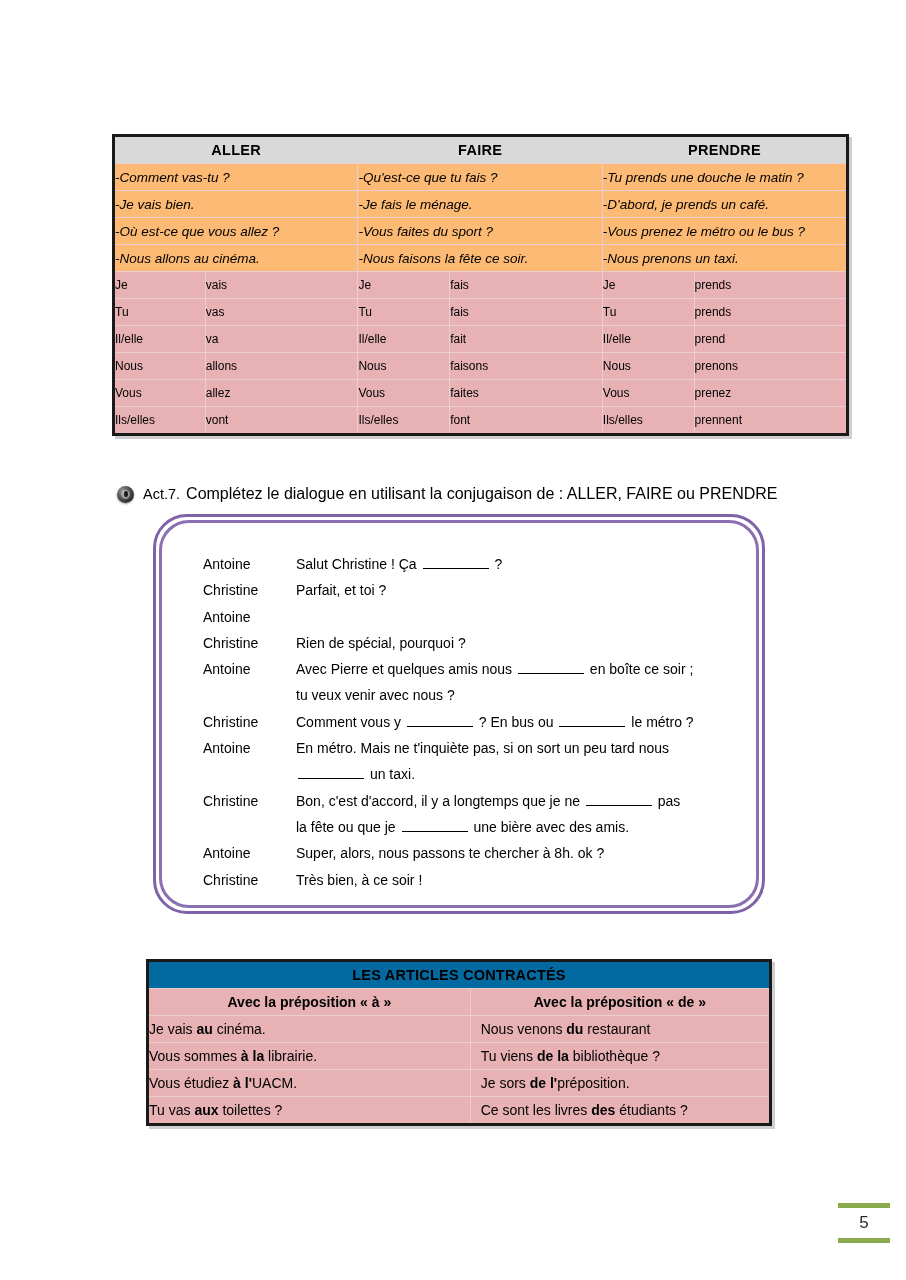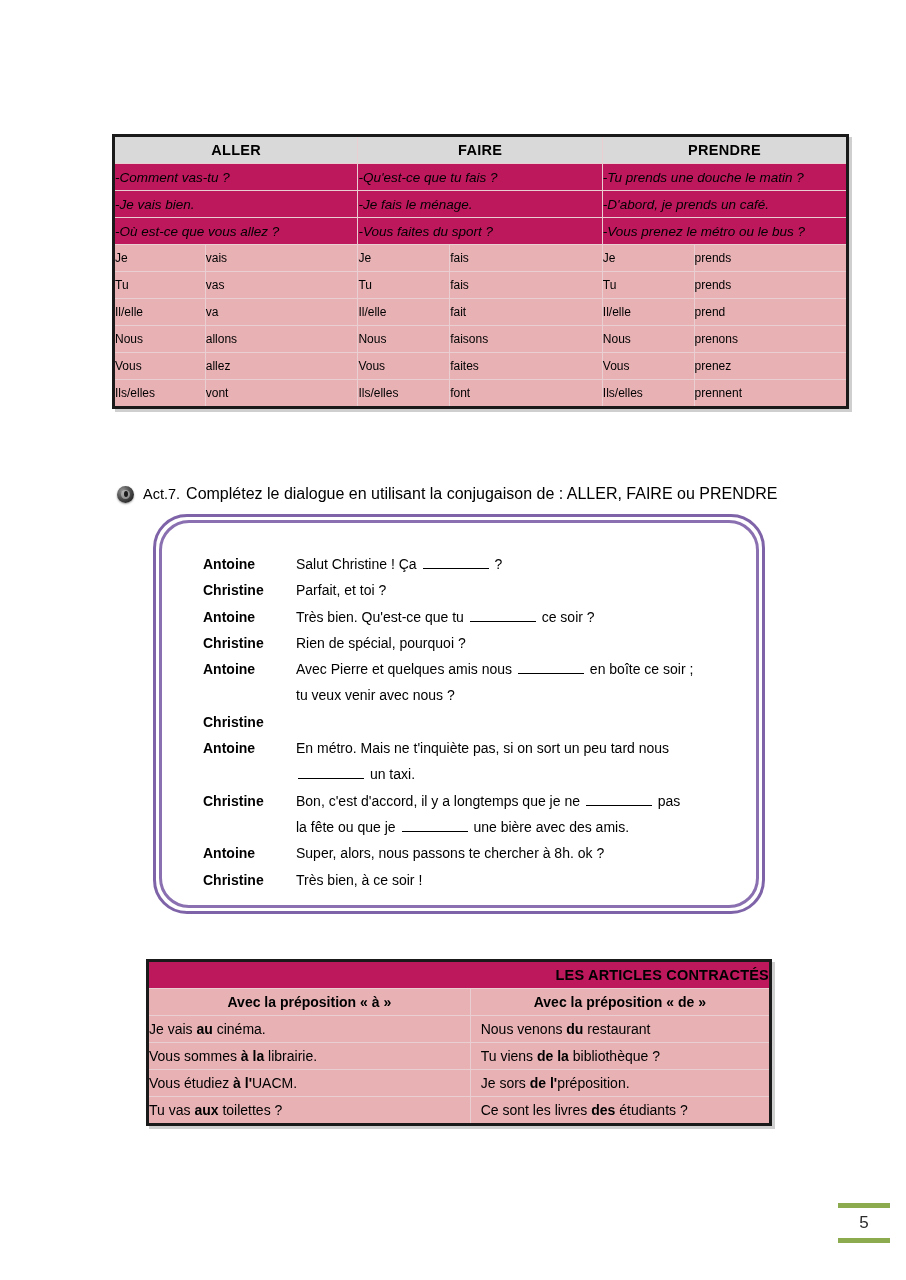--- a/index.html
+++ b/index.html
@@ -42,21 +42,21 @@
     text-align: center;
     font-size: 14.5px;
     font-weight: bold;
     height: 26px;
     letter-spacing: 0.3px;
     border-bottom: 2px solid #1a1a1a;
     border-left: 1px solid #b9b9b9;
     border-right: 1px solid #b9b9b9;
   }
   .vt-ex td {
-    background: #be185d;
+    background: #fdba74;
     font-style: italic;
     font-size: 13.5px;
     height: 26px;
     padding-left: 7px;
     white-space: nowrap;
     border-top: 1px solid #edc4c6;
     border-bottom: 1px solid #edc4c6;
   }
   .vt-conj td {
     background: #e8b2b5;
@@ -143,21 +143,21 @@
     top: 28px;
     right: 18px;
   }
   .d-row {
     display: flex;
     align-items: flex-start;
     min-height: 26.3px;
   }
   .d-speaker {
     flex: 0 0 93px;
-    font-weight: bold;
+    font-weight: normal;
     font-size: 14px;
     line-height: 26.3px;
   }
   .d-text {
     flex: 1 1 auto;
     font-size: 14px;
     line-height: 26.3px;
     white-space: pre-wrap;
   }
   .d-cont .d-speaker { visibility: hidden; }
@@ -183,22 +183,22 @@
     width: 100%;
     table-layout: fixed;
     border: 3px solid #1a1a1a;
     box-shadow: 3px 3px 0 #cfcfcf;
   }
   table.arttable td, table.arttable th {
     padding: 0;
     border: 1px solid #e9cfd1;
   }
   .art-title th {
-    background: #be185d;
-    text-align: right;
+    background: #0369a1;
+    text-align: center;
     font-weight: bold;
     font-size: 14.5px;
     height: 26px;
     border-bottom: 1px solid #b9b9b9;
     letter-spacing: 0.2px;
   }
   .art-sub th {
     background: #e8b2b5;
     text-align: center;
     font-weight: bold;
@@ -266,20 +266,25 @@
       <tr class="vt-ex">
         <td colspan="2">-Je vais bien.</td>
         <td colspan="2" class="sep-left">-Je fais le ménage.</td>
         <td colspan="2" class="sep-left">-D'abord, je prends un café.</td>
       </tr>
       <tr class="vt-ex">
         <td colspan="2">-Où est-ce que vous allez ?</td>
         <td colspan="2" class="sep-left">-Vous faites du sport ?</td>
         <td colspan="2" class="sep-left">-Vous prenez le métro ou le bus ?</td>
       </tr>
+      <tr class="vt-ex">
+        <td colspan="2">-Nous allons au cinéma.</td>
+        <td colspan="2" class="sep-left">-Nous faisons la fête ce soir.</td>
+        <td colspan="2" class="sep-left">-Nous prenons un taxi.</td>
+      </tr>
 
       <tr class="vt-conj">
         <td>Je</td>
         <td>vais</td>
         <td class="sep-left">Je</td>
         <td>fais</td>
         <td class="sep-left">Je</td>
         <td>prends</td>
       </tr>
       <tr class="vt-conj">
@@ -339,36 +344,36 @@
       <div class="d-row">
         <span class="d-speaker">Antoine</span>
         <span class="d-text">Salut Christine ! Ça <span class="blank"></span> ?</span>
       </div>
       <div class="d-row">
         <span class="d-speaker">Christine</span>
         <span class="d-text">Parfait, et toi ?</span>
       </div>
       <div class="d-row">
         <span class="d-speaker">Antoine</span>
-        <span class="d-text">Très bien. Qu'est-ce que tu <span class="blank"></span> ce soir ?</span>
       </div>
       <div class="d-row">
         <span class="d-speaker">Christine</span>
         <span class="d-text">Rien de spécial, pourquoi ?</span>
       </div>
       <div class="d-row">
         <span class="d-speaker">Antoine</span>
         <span class="d-text">Avec Pierre et quelques amis nous <span class="blank"></span> en boîte ce soir ;</span>
       </div>
       <div class="d-row d-cont">
         <span class="d-speaker"></span>
         <span class="d-text">tu veux venir avec nous ?</span>
       </div>
       <div class="d-row">
         <span class="d-speaker">Christine</span>
+        <span class="d-text">Comment vous y <span class="blank"></span> ? En bus ou <span class="blank"></span> le métro ?</span>
       </div>
       <div class="d-row">
         <span class="d-speaker">Antoine</span>
         <span class="d-text justify">En métro. Mais ne t'inquiète pas, si on sort un peu tard nous</span>
       </div>
       <div class="d-row d-cont">
         <span class="d-speaker"></span>
         <span class="d-text"><span class="blank"></span> un taxi.</span>
       </div>
       <div class="d-row">

